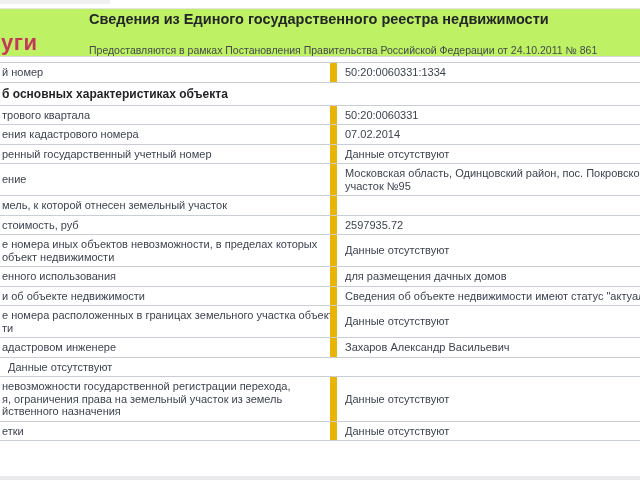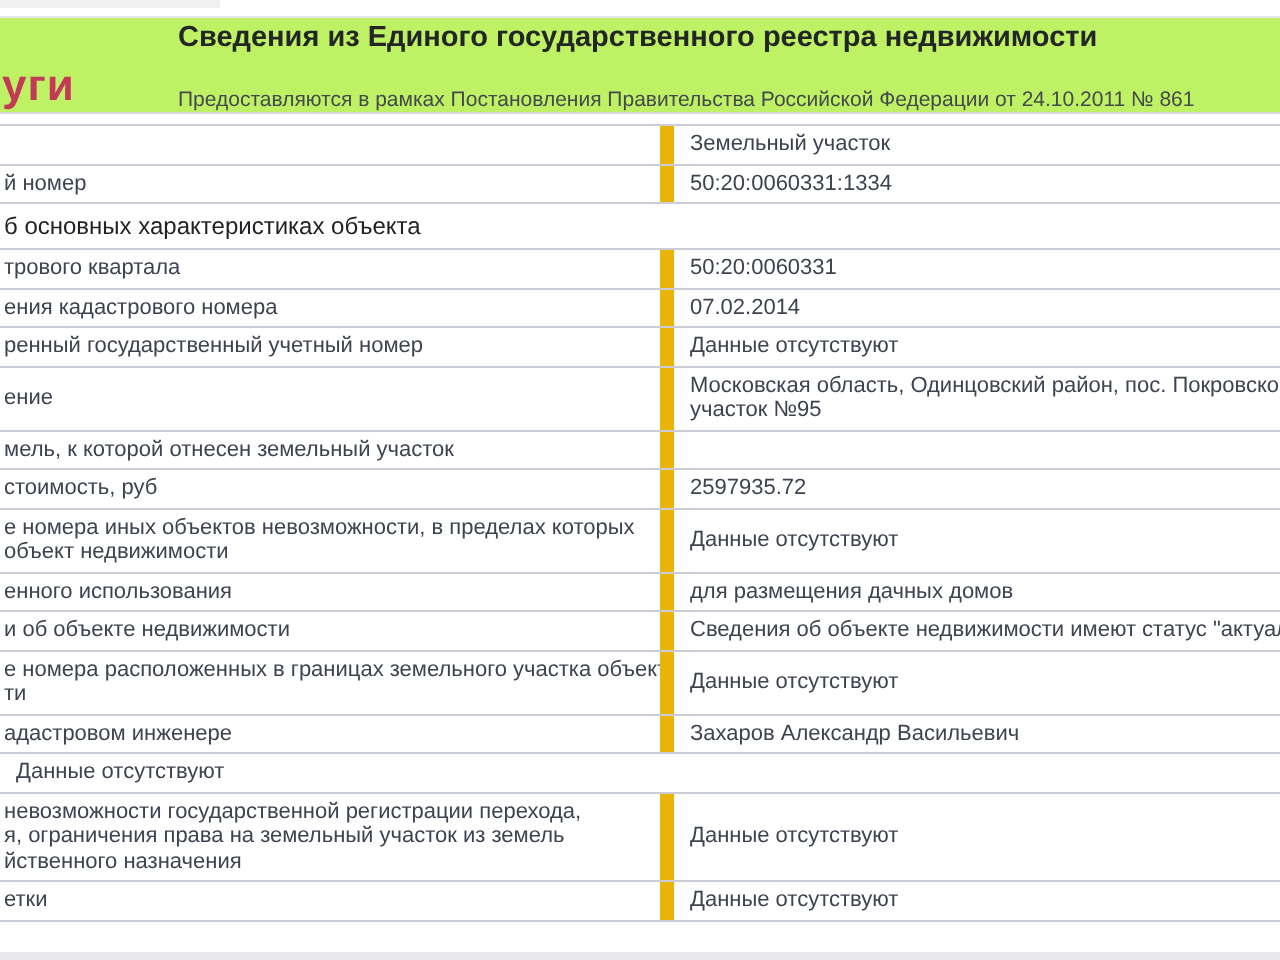--- a/index.html
+++ b/index.html
@@ -32,21 +32,21 @@
   .row { display:flex; align-items:stretch; border-top:1px solid #c9cdd6; background:#fff; }
   .cell { box-sizing:border-box; display:flex; flex-direction:column; justify-content:center; }
   .label {
     width:337px; min-width:337px; padding:3px 8px 3px 2px;
     border-right:7px solid #eab308; overflow:hidden;
   }
   .value { flex:1; padding:3px 0 3px 8px; overflow:hidden; }
   .ln { display:block; white-space:nowrap; font-size:11px; line-height:12.5px; color:#3d4350; }
 
   .section-header { border-top:1px solid #c9cdd6; padding:5px 0 4px 2px; background:#fff; }
-  .section-header .ln { font-size:12px; font-weight:normal; color:#1f2124; line-height:13px; }
+  .section-header .ln { font-size:12px; font-weight:bold; color:#1f2124; line-height:13px; }
 
   .bottom-strip { position:absolute; left:0; bottom:0; width:640px; height:4px; background:#e9e9eb; z-index:3; }
 </style>
 </head>
 <body>
 
 <div class="page">
 
   <div class="top-remnant">
     <span class="smudge"></span>
@@ -57,28 +57,20 @@
     <div class="titles">
       <div class="title">Сведения из Единого государственного реестра недвижимости</div>
       <div class="subtitle">Предоставляются в рамках Постановления Правительства Российской Федерации от 24.10.2011 № 861</div>
     </div>
   </header>
 
   <div class="gap"></div>
 
   <main class="table">
 
-    <div class="row">
-      <div class="cell label">
-          <span class="ln"></span>
-        </div>
-      <div class="cell value">
-          <span class="ln">Земельный участок</span>
-        </div>
-    </div>
 
     <div class="row">
       <div class="cell label">
           <span class="ln">й номер</span>
         </div>
       <div class="cell value">
           <span class="ln">50:20:0060331:1334</span>
         </div>
     </div>
 

